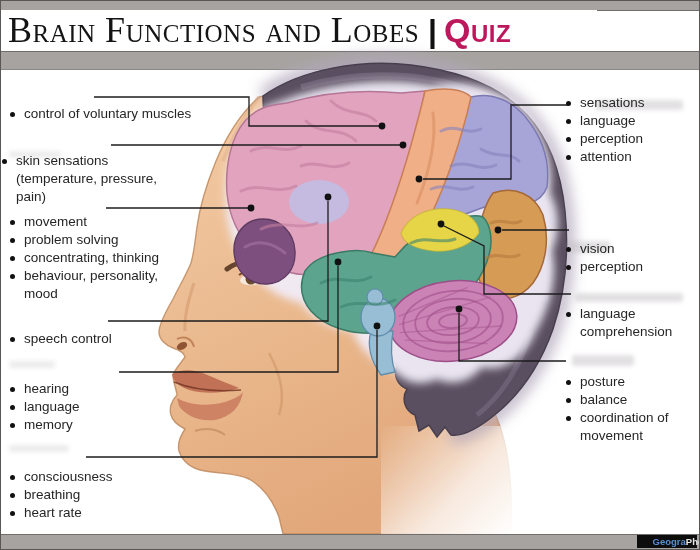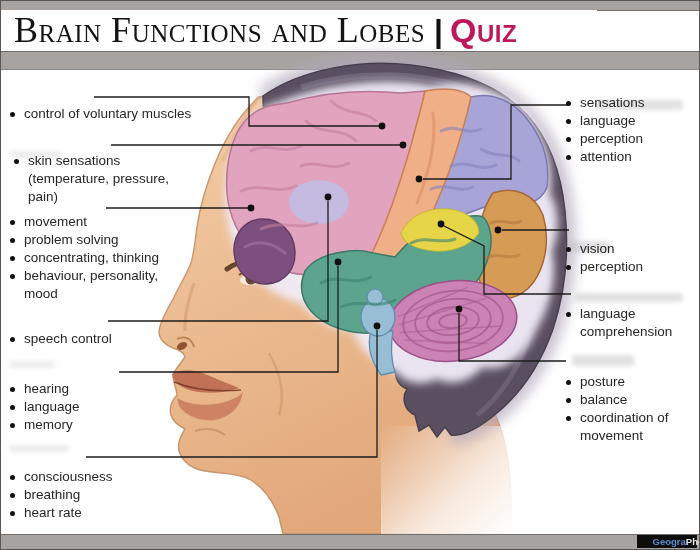--- a/index.html
+++ b/index.html
@@ -5,21 +5,21 @@
   html,body{margin:0;padding:0;background:#ffffff;}
   .page{position:relative;width:700px;height:550px;overflow:hidden;background:#ffffff;
         box-sizing:border-box;border:1px solid #5a5654;
         font-family:"Liberation Sans", sans-serif;}
   
   .bar{position:absolute;left:0;width:700px;background:#a7a3a0;}
   .bar-top{top:0;height:9px;border-bottom:1px solid #716d6b;}
   .bar-mid{top:50px;height:17px;border-top:1px solid #716d6b;border-bottom:1px solid #8b8785;}
   .bar-bottom{top:533px;height:17px;border-top:1px solid #716d6b;}
   .titleband{position:absolute;left:0;top:9px;width:596px;height:41px;background:#ffffff;
-             display:flex;align-items:baseline;padding-left:13px;box-sizing:border-box;}
+             display:flex;align-items:baseline;padding-left:7px;box-sizing:border-box;}
   .title-main{font-family:"Liberation Serif", serif;font-variant:small-caps;
               font-size:36px;line-height:41px;color:#141414;letter-spacing:.5px;}
   .title-sep{font-family:"Liberation Sans", sans-serif;font-weight:bold;font-size:32px;
              color:#111;margin:0 7px 0 9px;}
   .title-quiz{font-family:"Liberation Sans", sans-serif;font-variant:small-caps;font-weight:bold;
               font-size:34px;color:#be185d;letter-spacing:.5px;}
   
   .label-group{position:absolute;font-size:13.5px;line-height:18px;color:#262626;}
   .lg-left{width:186px;}
   .lg-right{width:120px;}
@@ -206,21 +206,21 @@
   <div class="smudge" style="left:567px;top:240px;width:42px;height:12px;opacity:.45"></div>
   <div class="smudge" style="left:574px;top:292px;width:108px;height:9px;opacity:.45"></div>
   <div class="smudge" style="left:571px;top:354px;width:62px;height:11px;opacity:.45"></div>
   <div class="smudge" style="left:8px;top:150px;width:52px;height:7px;opacity:.28"></div>
   <div class="smudge" style="left:8px;top:360px;width:46px;height:7px;opacity:.28"></div>
   <div class="smudge" style="left:8px;top:444px;width:60px;height:7px;opacity:.28"></div>
 
   <div class="label-group lg-left" style="left:8px;top:104px">
     <div class="li"><span class="blt"></span><span>control of voluntary muscles</span></div>
   </div>
-  <div class="label-group lg-left" style="left:12px;top:151px">
+  <div class="label-group lg-left" style="left:0;top:151px">
     <div class="li"><span class="blt"></span><span>skin sensations (temperature, pressure, pain)</span></div>
   </div>
   <div class="label-group lg-left" style="left:8px;top:212px">
     <div class="li"><span class="blt"></span><span>movement</span></div>
     <div class="li"><span class="blt"></span><span>problem solving</span></div>
     <div class="li"><span class="blt"></span><span>concentrating, thinking</span></div>
     <div class="li"><span class="blt"></span><span>behaviour, personality, mood</span></div>
   </div>
   <div class="label-group lg-left" style="left:8px;top:329px">
     <div class="li"><span class="blt"></span><span>speech control</span></div>

